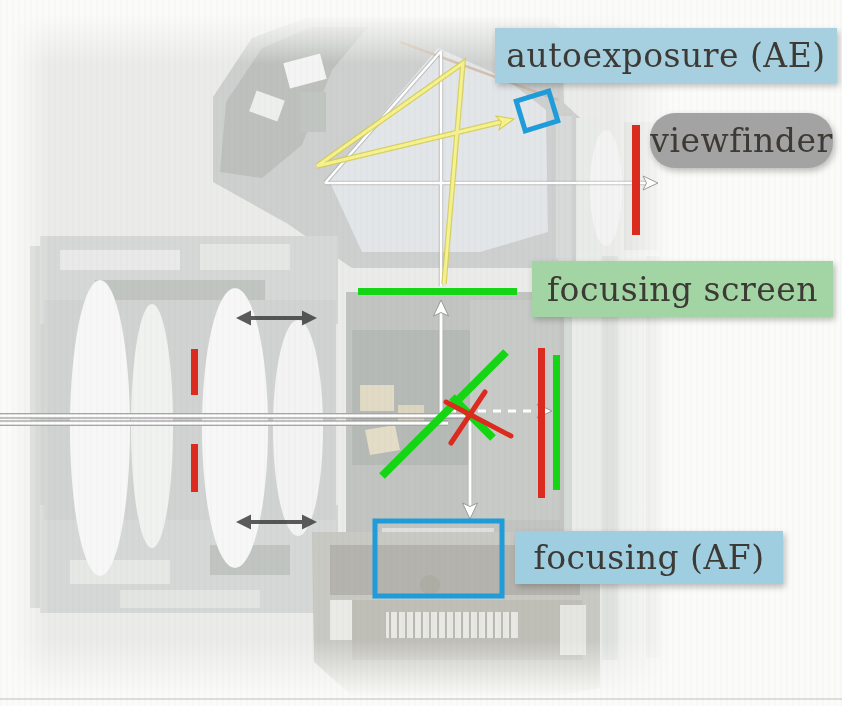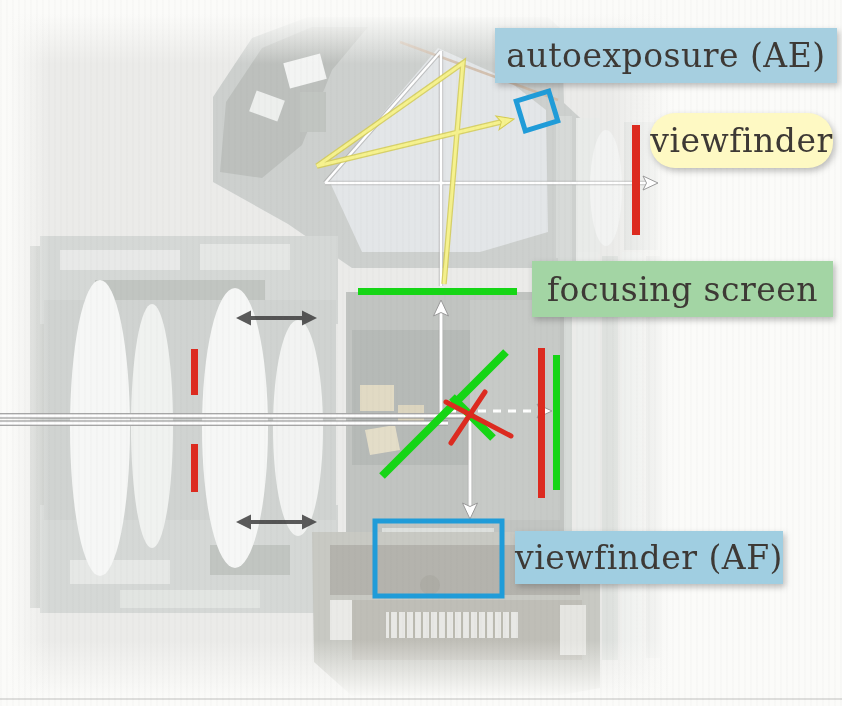--- a/index.html
+++ b/index.html
@@ -165,18 +165,18 @@
     </g>
     <g opacity="0.82">
       <line x1="248" y1="522" x2="305" y2="522" stroke-width="4" stroke="#383838"></line>
       <polygon points="236,522 251,514.5 251,529.5" fill="#383838"></polygon>
       <polygon points="317,522 302,514.5 302,529.5" fill="#383838"></polygon>
     </g>
   </g>
 </svg>
 
 <div class="label" id="lbl-ae" style="background: rgb(166, 207, 224); color: rgb(61, 57, 53);">autoexposure (AE)</div>
-<div class="label" id="lbl-vf" style="background: #fef9c3; color: rgb(61, 57, 53); border-radius: 25px;">viewfinder</div>
+<div class="label" id="lbl-vf" style="background: #a3a3a3; color: rgb(61, 57, 53); border-radius: 25px;">viewfinder</div>
 <div class="label" id="lbl-fs" style="background: rgb(163, 213, 164); color: rgb(61, 57, 53);">focusing screen</div>
-<div class="label" id="lbl-af" style="background: rgb(160, 206, 225); color: rgb(61, 57, 53);">viewfinder (AF)</div>
+<div class="label" id="lbl-af" style="background: rgb(160, 206, 225); color: rgb(61, 57, 53);">focusing (AF)</div>
 
 <div class="bottom-edge"></div>
 </div>
 
 </body></html>

